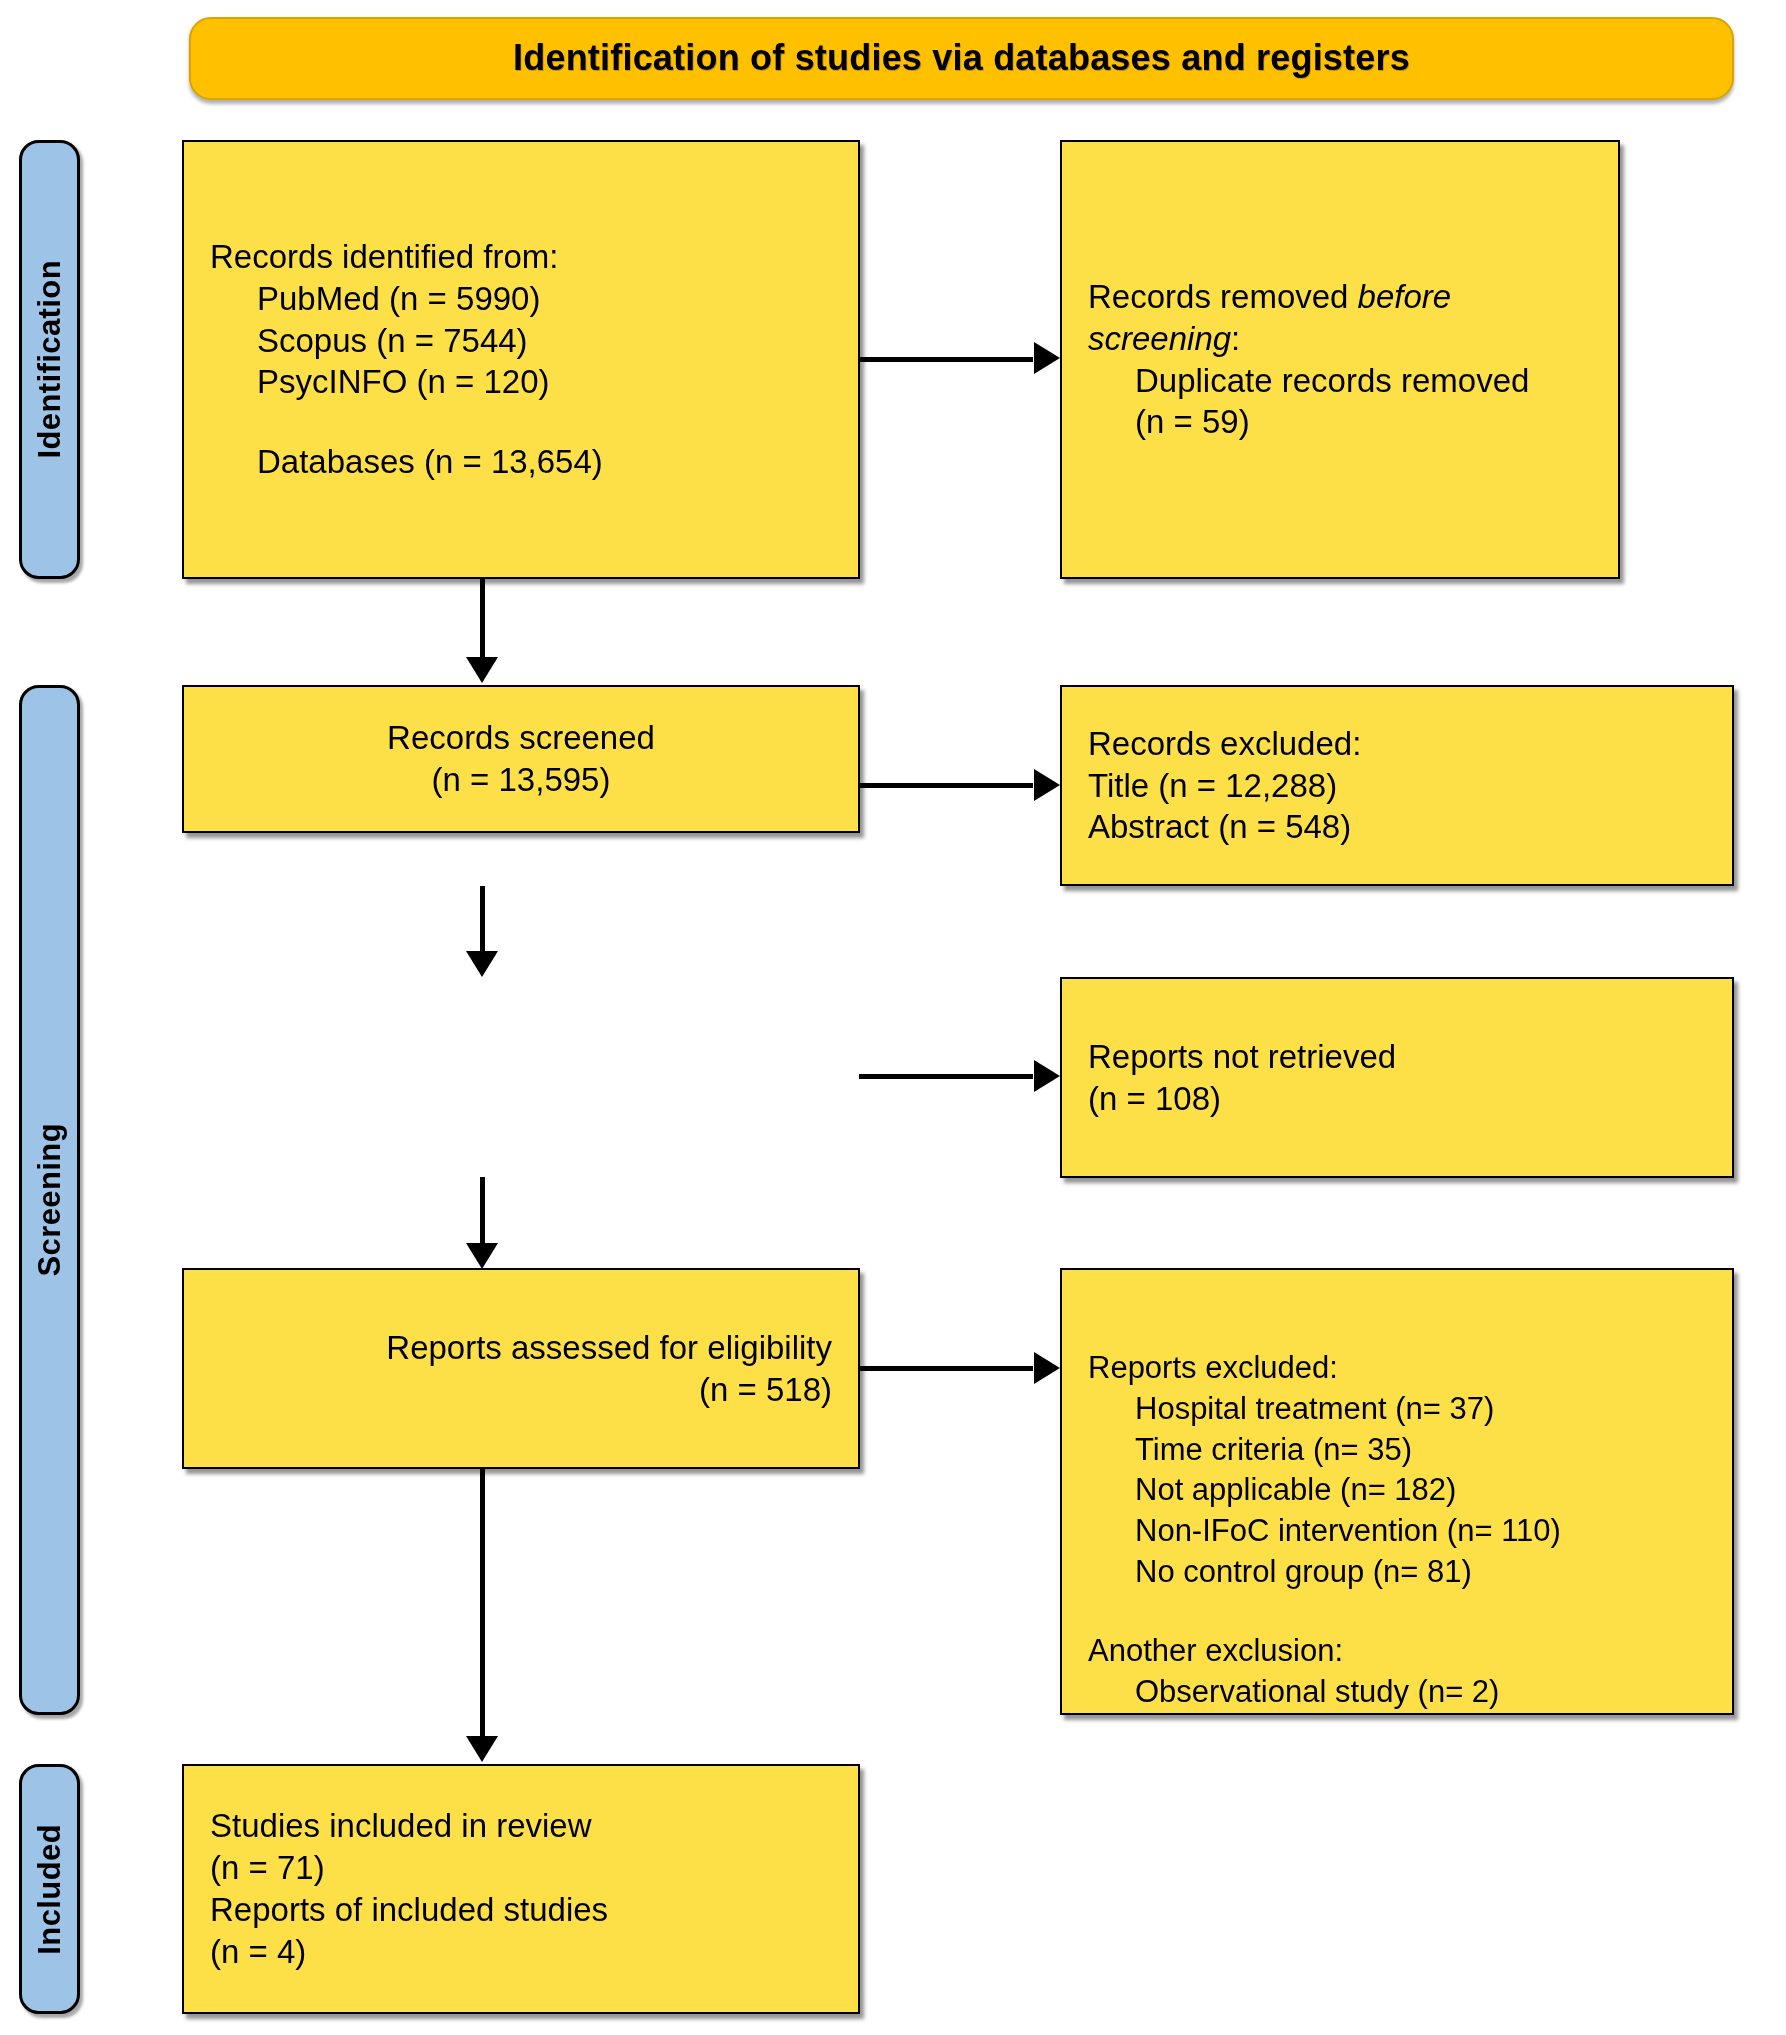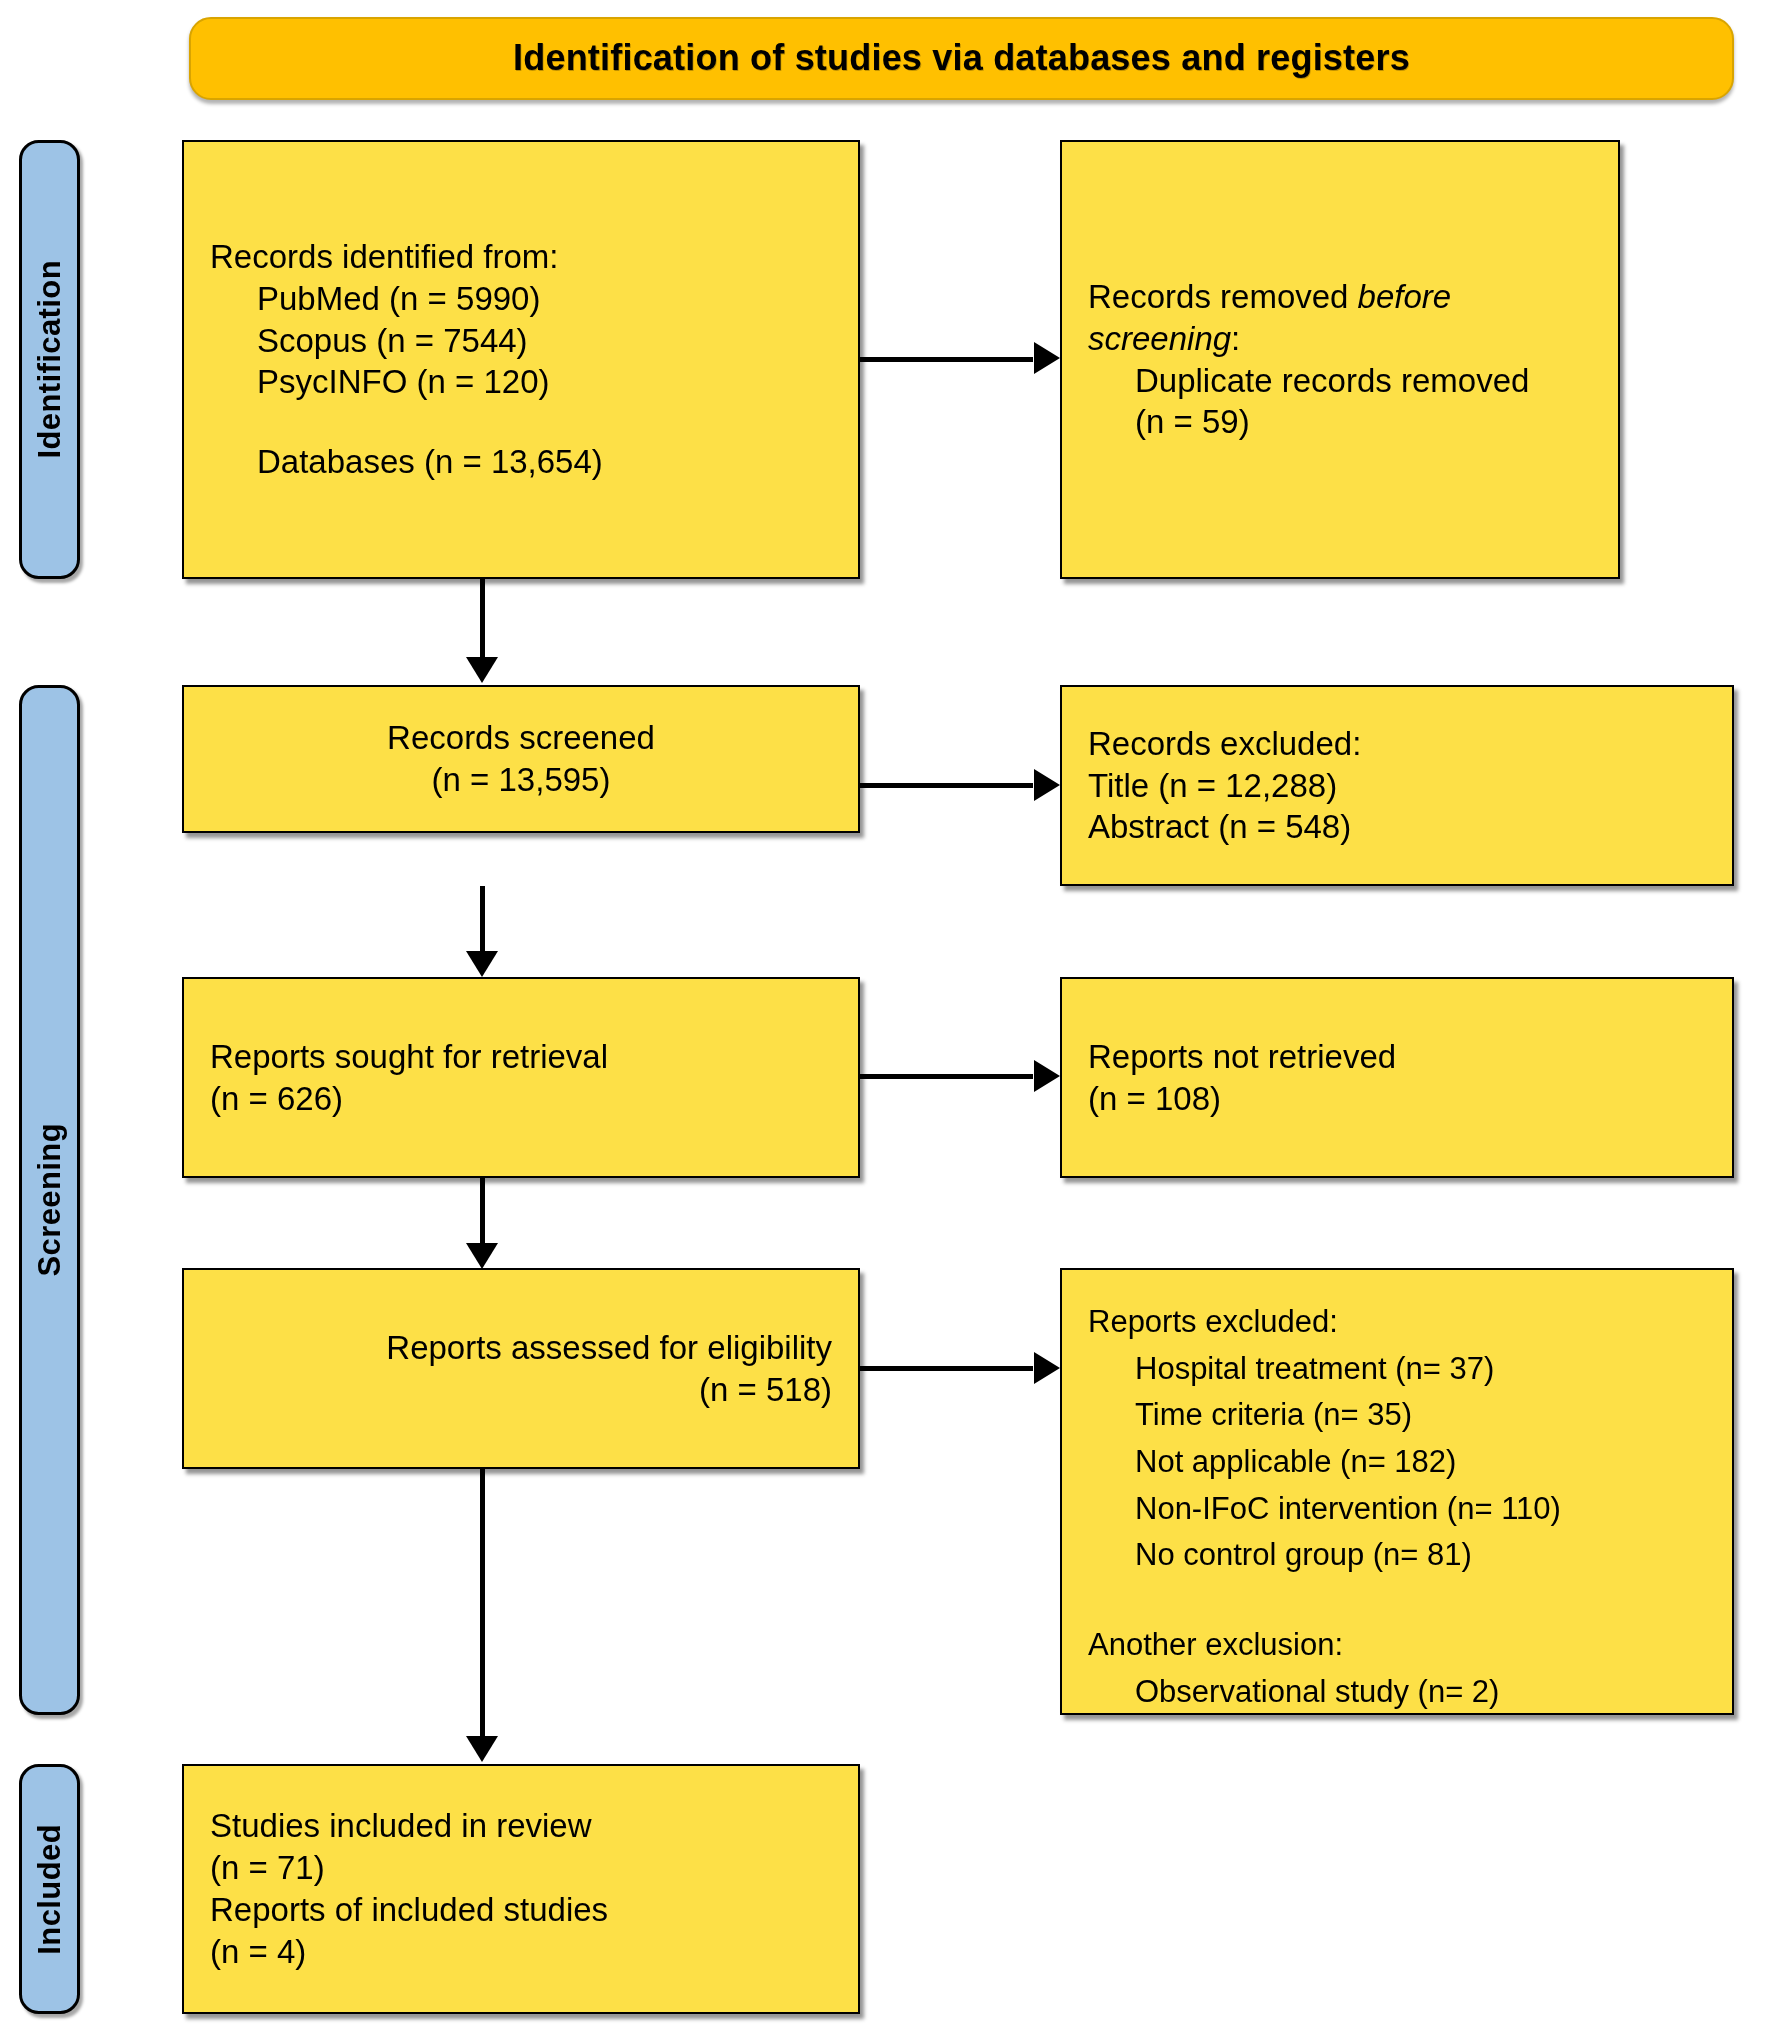--- a/index.html
+++ b/index.html
@@ -58,21 +58,21 @@
   #box-assessed{left:182px;top:1268px;width:678px;height:201px;align-items:flex-end;}
   #box-included{left:182px;top:1764px;width:678px;height:250px;}
 
   
   #box-removed{left:1060px;top:140px;width:560px;height:439px;}
   #box-rec-excluded{left:1060px;top:685px;width:674px;height:201px;}
   #box-not-retrieved{left:1060px;top:977px;width:674px;height:201px;}
   #box-rep-excluded{left:1060px;top:1268px;width:674px;height:447px;}
 
   #box-rep-excluded .line{font-size:31px;line-height:1.32;}
-  #box-rep-excluded{justify-content:space-between;padding-top:32px;}
+  #box-rep-excluded{justify-content:flex-end;padding-top:32px;}
   #box-removed{justify-content:center;}
 
   
   .conn{position:absolute;background:#000;}
   .vline{width:5.3px;}
   .hline{height:5.3px;}
   .arrow-down{
     position:absolute;width:0;height:0;
     border-left:16.7px solid transparent;border-right:16.7px solid transparent;
     border-top:26px solid #000;
@@ -122,24 +122,20 @@
     <div class="line">Records screened</div>
     <div class="line">(n = 13,595)</div>
   </div>
 
   <div class="fbox" id="box-rec-excluded">
     <div class="line">Records excluded:</div>
     <div class="line">Title (n = 12,288)</div>
     <div class="line">Abstract (n = 548)</div>
   </div>
 
-  <div class="fbox" id="box-sought">
-    <div class="line">Reports sought for retrieval</div>
-    <div class="line">(n = 626)</div>
-  </div>
 
   <div class="fbox" id="box-not-retrieved">
     <div class="line">Reports not retrieved</div>
     <div class="line">(n = 108)</div>
   </div>
 
   <div class="fbox" id="box-assessed">
     <div class="line">Reports assessed for eligibility</div>
     <div class="line">(n = 518)</div>
   </div>

